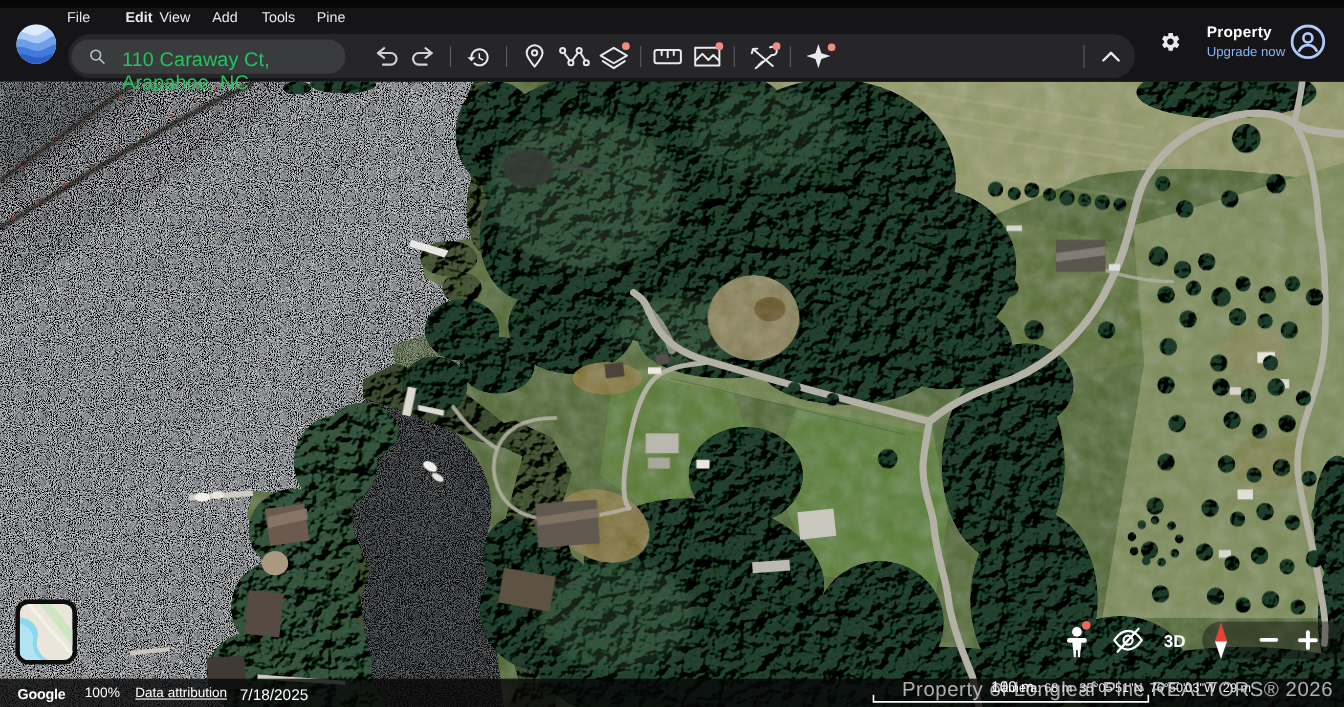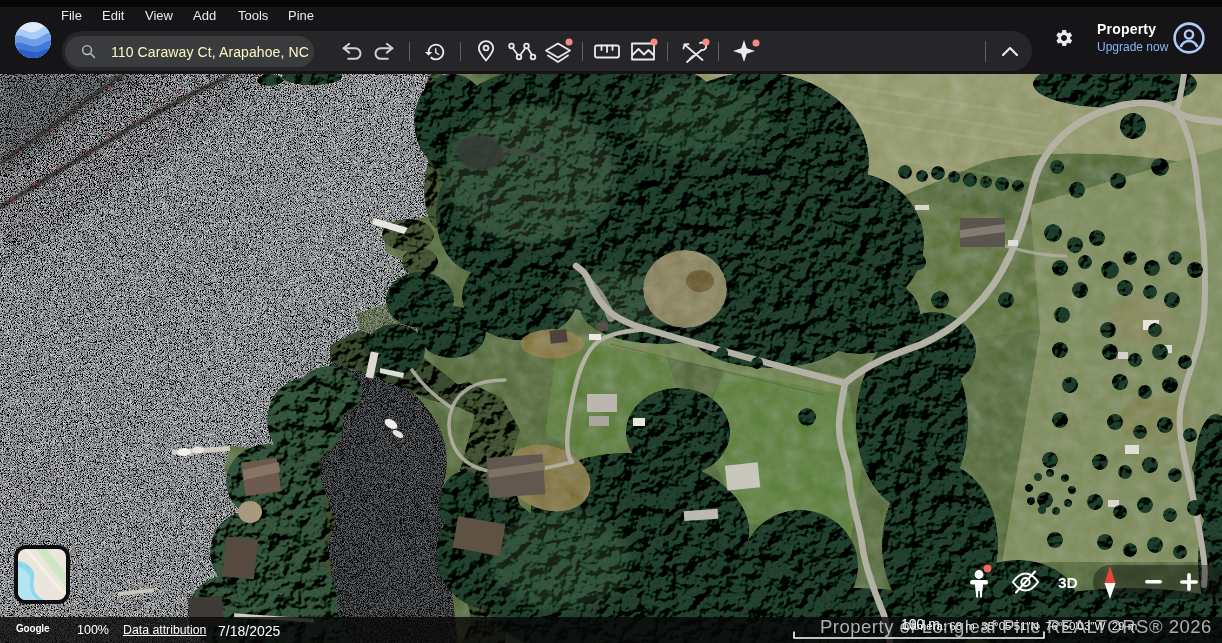--- a/index.html
+++ b/index.html
@@ -6,27 +6,27 @@
   html,body { width:1222px; height:643px; overflow:hidden; background:#161617; font-family:"Liberation Sans", sans-serif; }
   #stage { position:relative; width:1222px; height:509px; }
   #map { position:absolute; left:0; top:74px; width:1222px; height:569px; }
   
   #header { position:absolute; left:0; top:0; width:1222px; height:74px; background:#151517; z-index:10; }
   #header:before { content:""; position:absolute; left:0; top:0; width:100%; height:7px; background:#060607; }
   #logo { position:absolute; left:15px; top:22px; width:36px; height:36px; }
   .menu { position:absolute; top:8px; color:#e8eaed; font-size:13px; }
   #bar { position:absolute; left:62px; top:31px; width:970px; height:40px; background:#262628; border-radius:20px; }
   #searchpill { position:absolute; left:3px; top:5px; width:249px; height:31px; background:#3a3b3d; border-radius:16px; }
-  #searchpill .txt { position:absolute; left:46px; top:8px; color:#fef9c3; font-size:14px; letter-spacing:.1px; }
+  #searchpill .txt { position:absolute; left:46px; top:8px; color:#22c55e; font-size:18px; letter-spacing:.1px; }
   
   #minimap { position:absolute; left:14px; top:545px; width:56px; height:59px; border-radius:12px; background:#0d0d0d; z-index:5; }
   #minimap svg { position:absolute; left:4px; top:4px; border-radius:8px; }
   #botbar { position:absolute; left:0; top:617px; width:1222px; height:26px; background:rgba(8,8,8,.8); z-index:4; color:#fff; }
   #botbar span { position:absolute; top:6px; }
-  .glogo { left:16px; font-size:10px; font-weight:bold; letter-spacing:-0.2px; }
+  .glogo { left:16px; font-size:13px; font-weight:bold; letter-spacing:-0.2px; }
   .pct { left:77px; font-size:12.5px; }
   .attr { left:123px; font-size:12.3px; font-weight:500; text-decoration:underline; }
   .date { left:218px; font-size:14px; }
   #camtxt { position:absolute; left:902px; top:620px; font-size:11.5px; color:#f5f5f5; z-index:5; white-space:nowrap; }
   #wmark { position:absolute; left:820px; top:616px; font-size:18.5px; letter-spacing:0.5px; color:rgba(222,222,222,.78); z-index:6; white-space:nowrap; }
   #scalebar { position:absolute; left:793px; top:631px; z-index:5; }
   #scalelab { position:absolute; left:901px; top:616px; font-size:14px; color:#fff; z-index:5; }
   #controls { position:absolute; left:965px; top:560px; z-index:5; }
 </style>
 </head>
@@ -357,21 +357,21 @@
         </defs>
     <g clip-path="url(#lc)">
       <rect width="36" height="36" fill="#ddebfb"></rect>
       <path d="M-2,8 C6,4 12,12 19,10 C26,8 31,1 38,3 L38,38 L-2,38 Z" fill="#a9cbf6"></path>
       <path d="M-2,15 C6,10 13,19 21,17 C28,15 33,9 38,11 L38,38 L-2,38 Z" fill="#6d9fe9"></path>
       <path d="M-2,22 C6,17 14,26 22,24 C29,22 34,17 38,19 L38,38 L-2,38 Z" fill="#4379d9"></path>
       <path d="M-2,29 C6,24 15,32 23,30 C30,28 35,25 38,27 L38,38 L-2,38 Z" fill="#2b5ec7"></path>
     </g>
   </svg>
   <span class="menu" style="left:61px;">File</span>
-  <span class="menu" style="left:102px;">Edit</span>
+  <span class="menu" style="left:114px;font-weight:bold;">Edit</span>
   <span class="menu" style="left:145px;">View</span>
   <span class="menu" style="left:193px;">Add</span>
   <span class="menu" style="left:238px;">Tools</span>
   <span class="menu" style="left:288px;">Pine</span>
   <div id="bar">
     <div id="searchpill">
       <svg style="position:absolute;left:15px;top:7px;" width="17" height="17" viewBox="0 0 24 24">
             <circle cx="10" cy="10" r="6.3" fill="none" stroke="#bdc1c6" stroke-width="2"></circle>
             <path d="M14.8 14.8 L20.5 20.5" stroke="#bdc1c6" stroke-width="2" stroke-linecap="round"></path>
           </svg>

